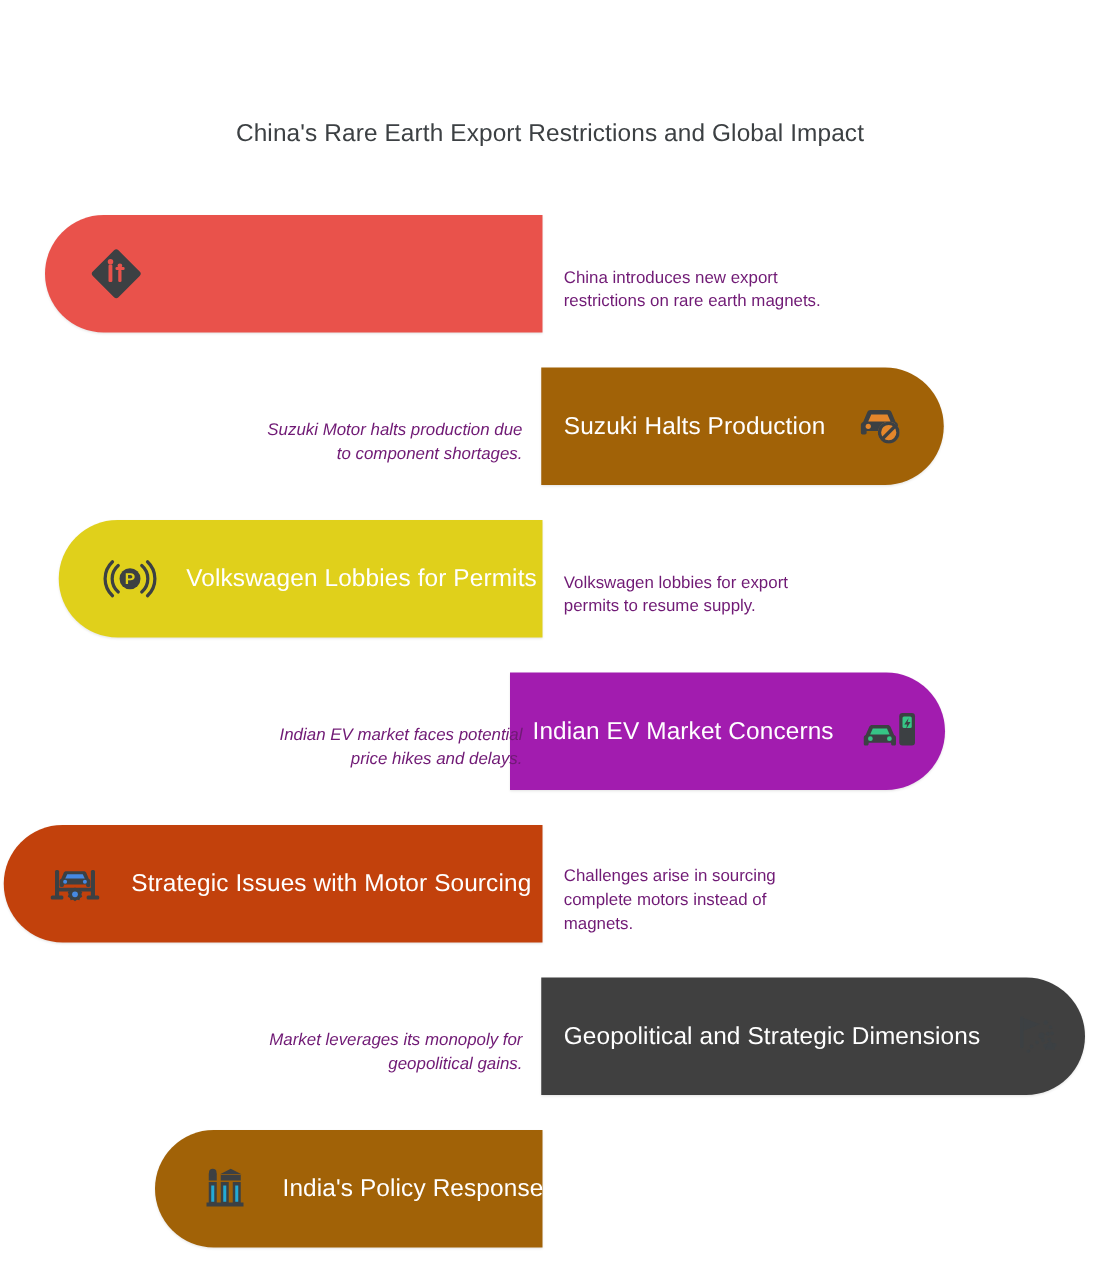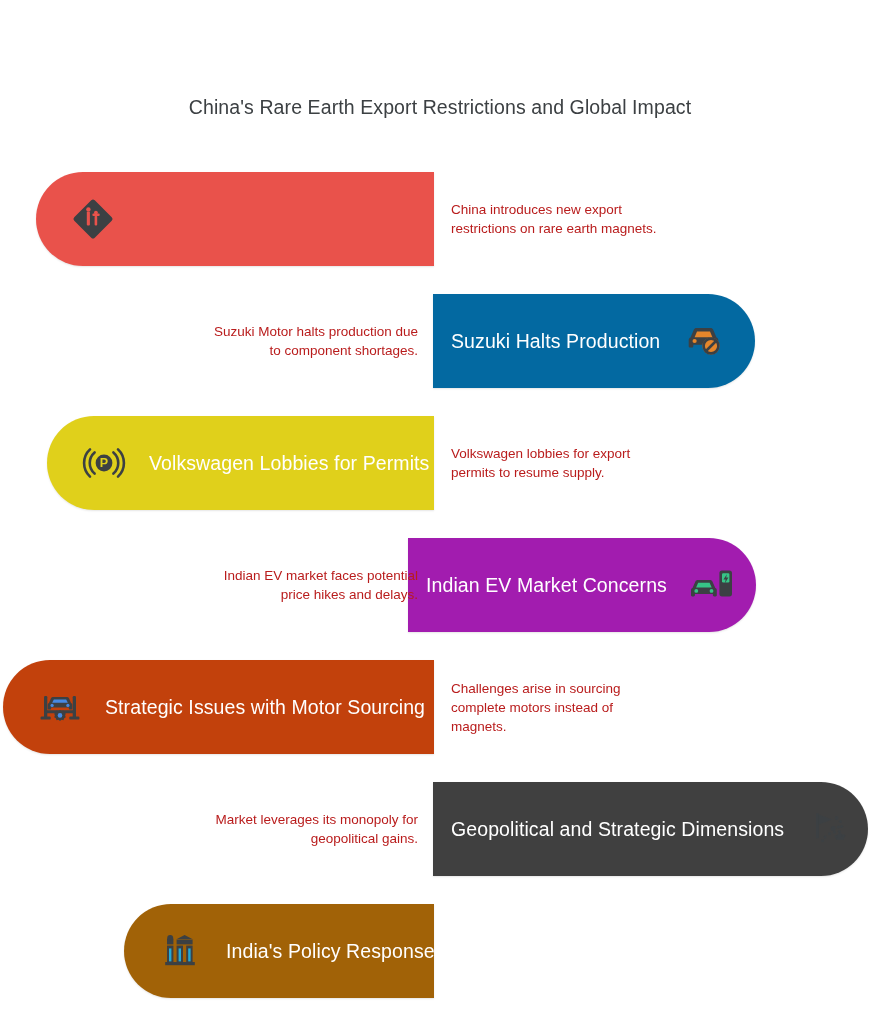--- a/index.html
+++ b/index.html
@@ -91,31 +91,31 @@
   .bar.right .inner-right {
     display: flex;
     align-items: center;
     width: 100%;
     justify-content: space-between;
   }
 
   
   .desc {
     position: absolute;
-    top: 0;
+    top: 12px;
     height: 112px;
     display: flex;
     flex-direction: column;
     justify-content: center;
     font-size: 13.5px;
     line-height: 19px;
-    color: #b91c1c;
+    color: #701a75;
   }
   .desc.on-right { left: 451px; width: 210px; text-align: left; }
-  .desc.on-left  { right: 462px; width: 215px; text-align: right; }
+  .desc.on-left  { right: 462px; width: 215px; text-align: right; font-style: italic; }
 </style>
 </head>
 <body>
 
 <div id="infographic">
 
   <h1 id="page-title">China's Rare Earth Export Restrictions and Global Impact</h1>
 
   <div id="rows-container">
       <div class="row" style="top: 115px;">
@@ -131,21 +131,21 @@
                 <rect x="1.6" y="-3.2" width="2.6" height="9.7" rx="1"></rect>
                 <circle cx="2.9" cy="-6.4" r="1.9"></circle>
                 <rect x="-0.6" y="-5.4" width="7.3" height="2.4" rx="1"></rect>
               </g>
             </svg>
           </span>
         </div>
         <div class="desc on-right">China introduces new export restrictions on rare earth magnets.</div>
       </div>
       <div class="row" style="top: 237px;">
-        <div class="bar right" style="left: 433px; width: 322px; background: #0369a1;">
+        <div class="bar right" style="left: 433px; width: 322px; background: #a16207;">
           <div class="inner-right">
             <span class="bar-label">Suzuki Halts Production</span>
             <span class="bar-icon">
               <svg width="46" height="46" viewBox="0 0 46 46">
                 <g fill="#3C4043">
                   <path d="M8.5 19.5 L11.8 11.8 C12.3 10.6 13.3 10 14.6 10 H28.4 C29.7 10 30.7 10.6 31.2 11.8 L34.5 19.5 C35.6 19.8 36.3 20.8 36.3 22 V28.2 C36.3 29 35.7 29.6 34.9 29.6 H33.1 C32.3 29.6 31.7 29 31.7 28.2 V26.8 H11.3 V28.2 C11.3 29 10.7 29.6 9.9 29.6 H8.1 C7.3 29.6 6.7 29 6.7 28.2 V22 C6.7 20.8 7.4 19.8 8.5 19.5 Z"></path>
                   <path d="M12.6 19.2 L15 13.6 H28 L30.4 19.2 Z" fill="#E5862B"></path>
                   <circle cx="12.6" cy="23" r="2.1" fill="#E5862B"></circle>
                   <circle cx="30.4" cy="23" r="2.1" fill="#E5862B"></circle>
                 </g>

